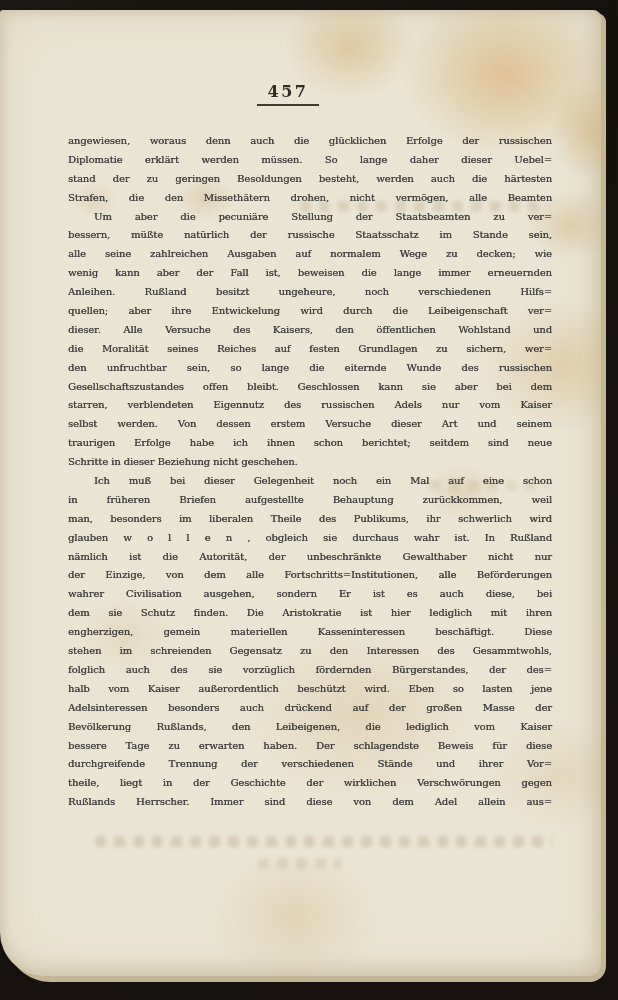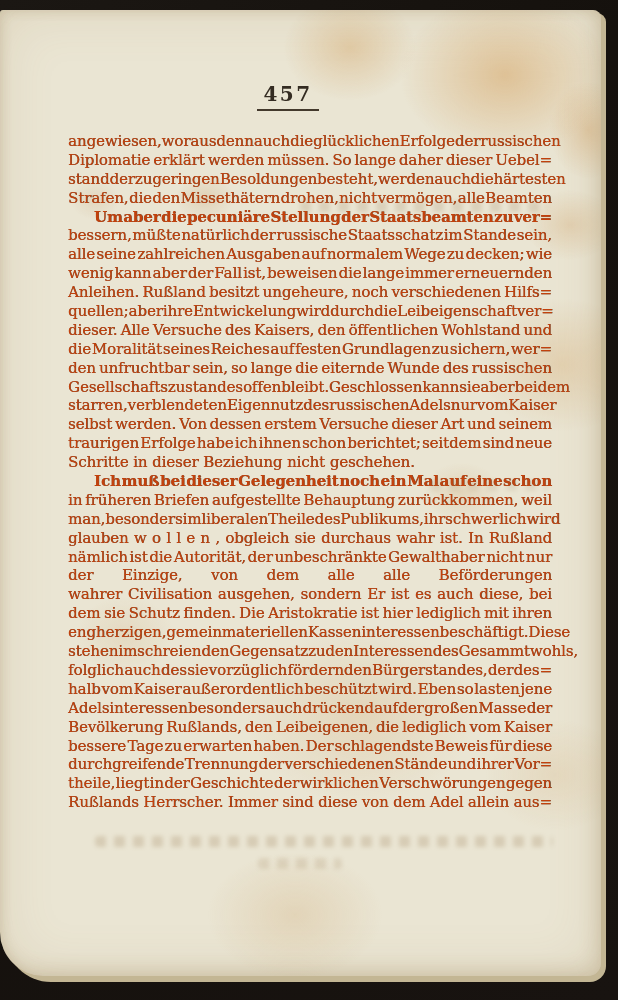--- a/index.html
+++ b/index.html
@@ -50,47 +50,47 @@
       radial-gradient(70px 55px  at 125px 625px, rgba(196,146,80,0.14), rgba(196,146,80,0) 70%),
       radial-gradient(35px 28px  at 95px 190px,  rgba(190,140,80,0.16), rgba(190,140,80,0) 70%);
   }
   .pagenum-wrap {
     position: absolute;
     top: 72px; left: 238px; width: 100px;
     text-align: center;
     color: #342c22;
   }
   .pagenum {
-    font-size: 20px;
+    font-size: 16px;
     font-weight: bold;
     letter-spacing: 2.5px;
   }
   .pagenum-rule {
     width: 62px; height: 2px;
     background: #43392c;
     margin: 3px auto 0 auto;
   }
   .textblock {
     position: absolute;
     left: 68px; top: 122px;
     width: 484px;
-    color: #c2410c;
-    font-size: 15px;
+    color: #404040;
+    font-size: 10px;
     letter-spacing: -0.1px;
     text-shadow: 0.3px 0 0 rgba(41,34,26,0.75);
   }
   .line {
     height: 18.9px;
     line-height: 18.9px;
     display: flex;
     justify-content: space-between;
     white-space: pre;
   }
   .line.plain { display: block; }
-  .line.indent { padding-left: 26px; font-weight: bold; }
+  .line.indent { padding-left: 26px; }
   .ghost {
     position: absolute;
     height: 11px;
     background: repeating-linear-gradient(90deg,
       rgba(148,118,76,0.40) 0px, rgba(148,118,76,0.40) 11px,
       rgba(148,118,76,0) 11px, rgba(148,118,76,0) 19px);
     filter: blur(2px);
     opacity: 0.45;
     border-radius: 4px;
     pointer-events: none;
@@ -132,21 +132,21 @@
         <div class="line"><span>Gesellschaftszustandes</span><span>offen</span><span>bleibt.</span><span>Geschlossen</span><span>kann</span><span>sie</span><span>aber</span><span>bei</span><span>dem</span></div>
         <div class="line"><span>starren,</span><span>verblendeten</span><span>Eigennutz</span><span>des</span><span>russischen</span><span>Adels</span><span>nur</span><span>vom</span><span>Kaiser</span></div>
         <div class="line"><span>selbst</span><span>werden.</span><span>Von</span><span>dessen</span><span>erstem</span><span>Versuche</span><span>dieser</span><span>Art</span><span>und</span><span>seinem</span></div>
         <div class="line"><span>traurigen</span><span>Erfolge</span><span>habe</span><span>ich</span><span>ihnen</span><span>schon</span><span>berichtet;</span><span>seitdem</span><span>sind</span><span>neue</span></div>
         <div class="line plain">Schritte in dieser Beziehung nicht geschehen.</div>
         <div class="line indent"><span>Ich</span><span>muß</span><span>bei</span><span>dieser</span><span>Gelegenheit</span><span>noch</span><span>ein</span><span>Mal</span><span>auf</span><span>eine</span><span>schon</span></div>
         <div class="line"><span>in</span><span>früheren</span><span>Briefen</span><span>aufgestellte</span><span>Behauptung</span><span>zurückkommen,</span><span>weil</span></div>
         <div class="line"><span>man,</span><span>besonders</span><span>im</span><span>liberalen</span><span>Theile</span><span>des</span><span>Publikums,</span><span>ihr</span><span>schwerlich</span><span>wird</span></div>
         <div class="line"><span>glauben</span><span>w</span><span>o</span><span>l</span><span>l</span><span>e</span><span>n</span><span>,</span><span>obgleich</span><span>sie</span><span>durchaus</span><span>wahr</span><span>ist.</span><span>In</span><span>Rußland</span></div>
         <div class="line"><span>nämlich</span><span>ist</span><span>die</span><span>Autorität,</span><span>der</span><span>unbeschränkte</span><span>Gewalthaber</span><span>nicht</span><span>nur</span></div>
-        <div class="line"><span>der</span><span>Einzige,</span><span>von</span><span>dem</span><span>alle</span><span>alle</span><span>Beförderungen</span></div>
+        <div class="line"><span>der</span><span>Einzige,</span><span>von</span><span>dem</span><span>alle</span><span>Fortschritts=Institutionen,</span><span>alle</span><span>Beförderungen</span></div>
         <div class="line"><span>wahrer</span><span>Civilisation</span><span>ausgehen,</span><span>sondern</span><span>Er</span><span>ist</span><span>es</span><span>auch</span><span>diese,</span><span>bei</span></div>
         <div class="line"><span>dem</span><span>sie</span><span>Schutz</span><span>finden.</span><span>Die</span><span>Aristokratie</span><span>ist</span><span>hier</span><span>lediglich</span><span>mit</span><span>ihren</span></div>
         <div class="line"><span>engherzigen,</span><span>gemein</span><span>materiellen</span><span>Kasseninteressen</span><span>beschäftigt.</span><span>Diese</span></div>
         <div class="line"><span>stehen</span><span>im</span><span>schreienden</span><span>Gegensatz</span><span>zu</span><span>den</span><span>Interessen</span><span>des</span><span>Gesammtwohls,</span></div>
         <div class="line"><span>folglich</span><span>auch</span><span>des</span><span>sie</span><span>vorzüglich</span><span>fördernden</span><span>Bürgerstandes,</span><span>der</span><span>des=</span></div>
         <div class="line"><span>halb</span><span>vom</span><span>Kaiser</span><span>außerordentlich</span><span>beschützt</span><span>wird.</span><span>Eben</span><span>so</span><span>lasten</span><span>jene</span></div>
         <div class="line"><span>Adelsinteressen</span><span>besonders</span><span>auch</span><span>drückend</span><span>auf</span><span>der</span><span>großen</span><span>Masse</span><span>der</span></div>
         <div class="line"><span>Bevölkerung</span><span>Rußlands,</span><span>den</span><span>Leibeigenen,</span><span>die</span><span>lediglich</span><span>vom</span><span>Kaiser</span></div>
         <div class="line"><span>bessere</span><span>Tage</span><span>zu</span><span>erwarten</span><span>haben.</span><span>Der</span><span>schlagendste</span><span>Beweis</span><span>für</span><span>diese</span></div>
         <div class="line"><span>durchgreifende</span><span>Trennung</span><span>der</span><span>verschiedenen</span><span>Stände</span><span>und</span><span>ihrer</span><span>Vor=</span></div>

